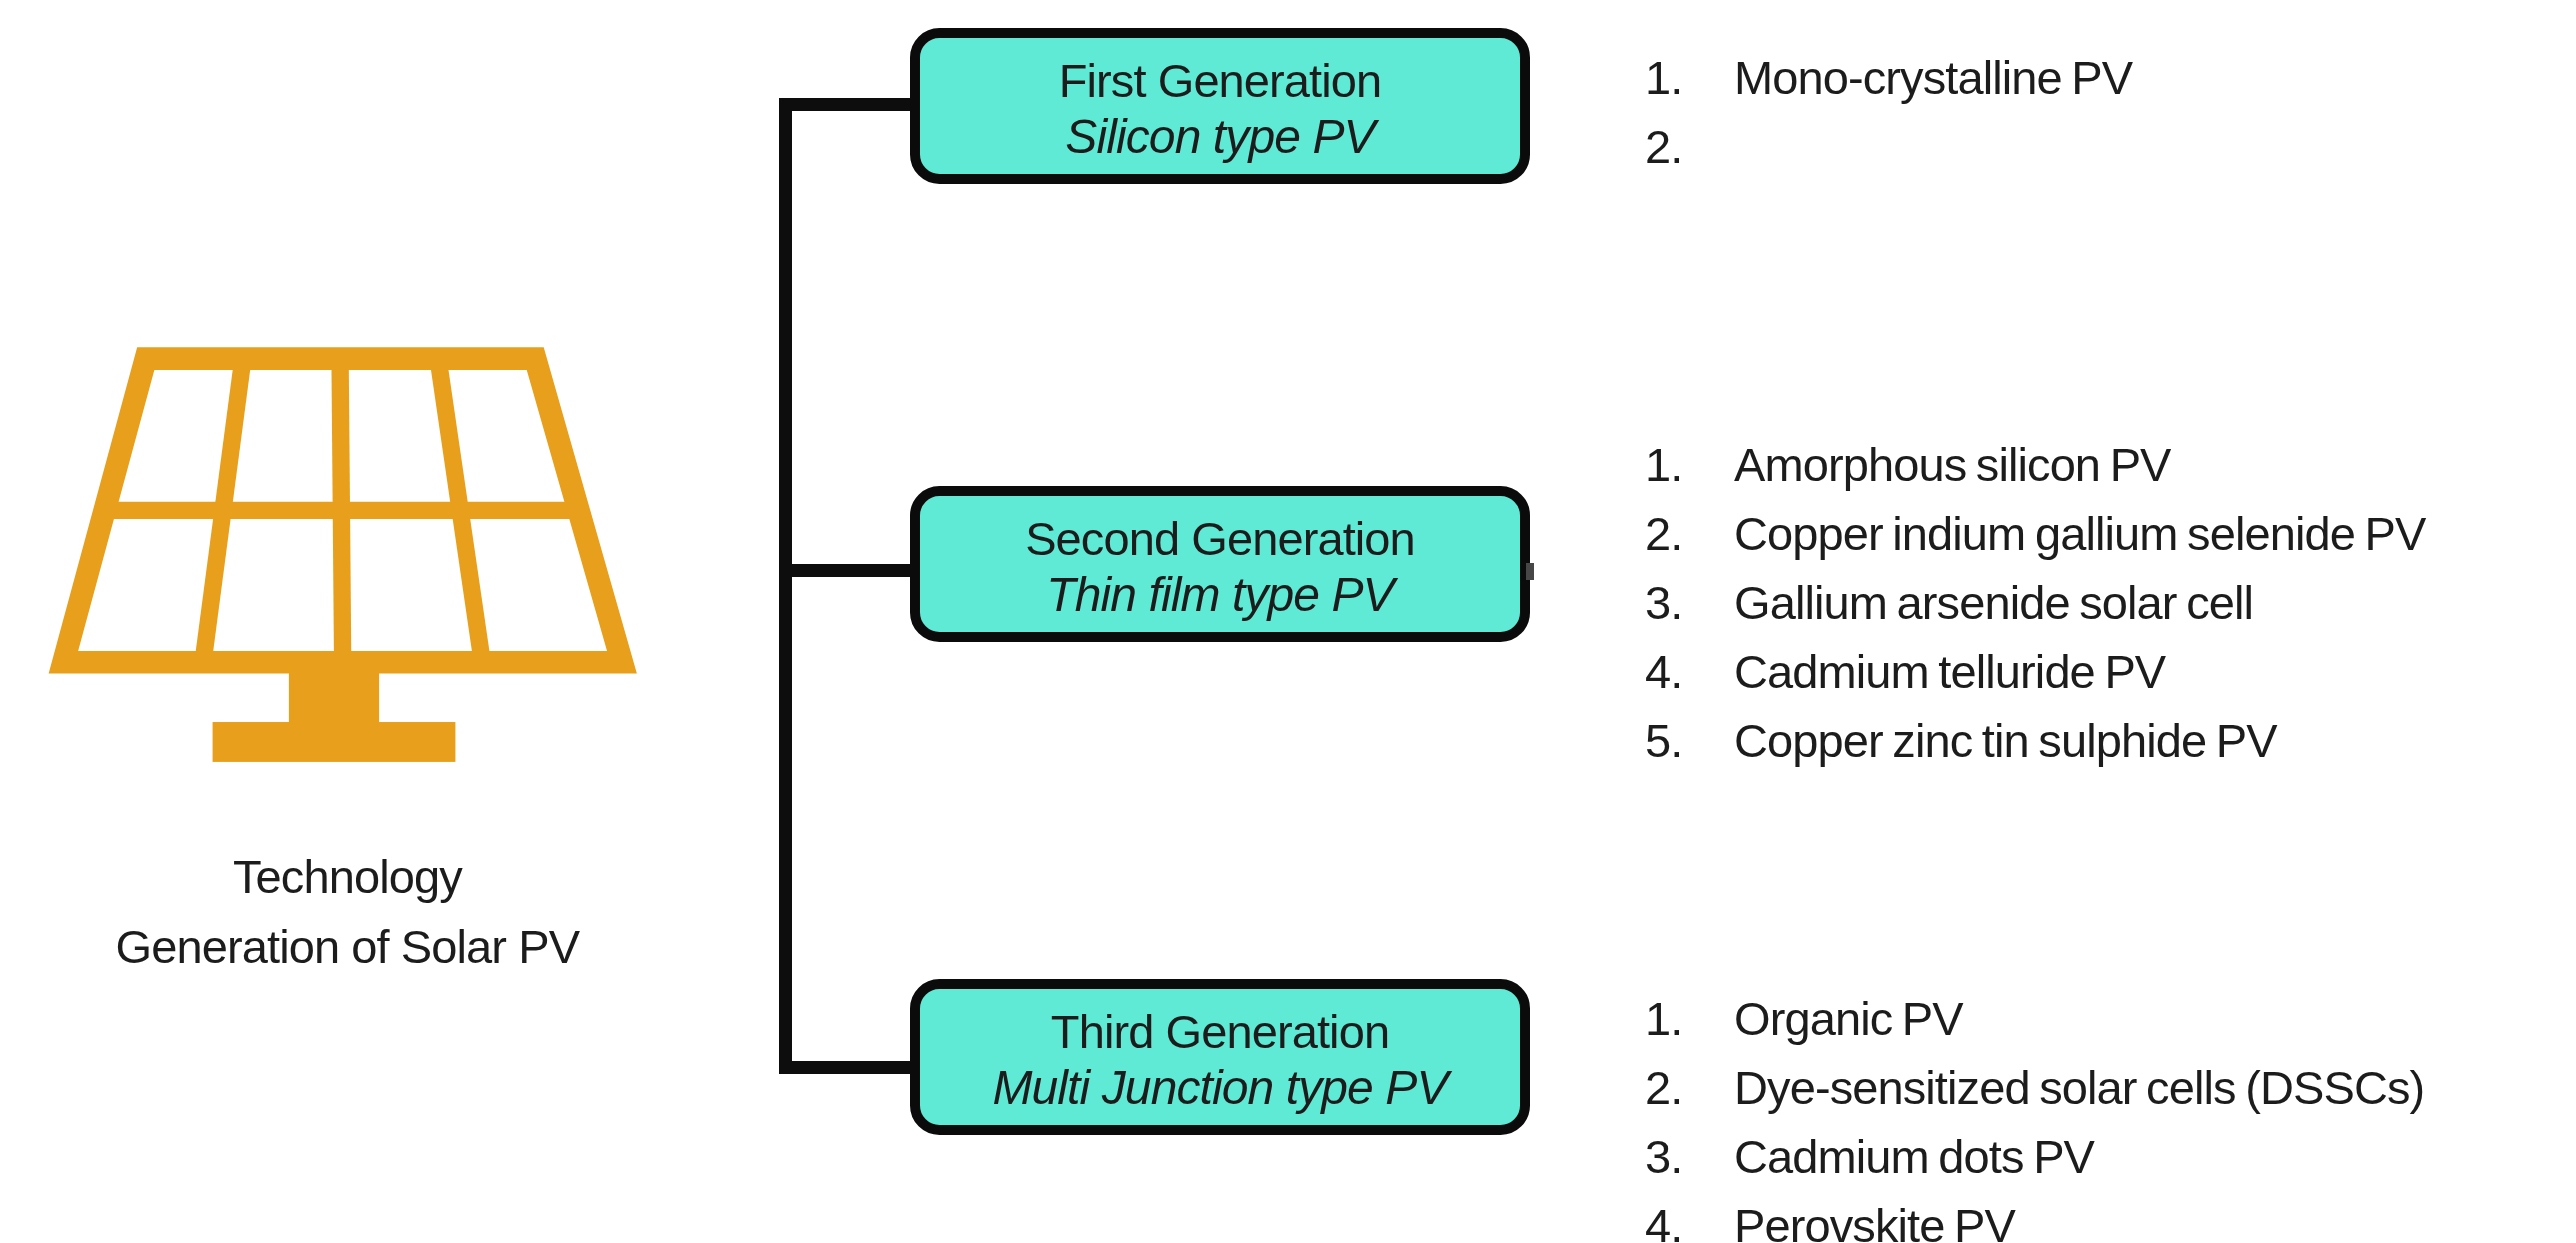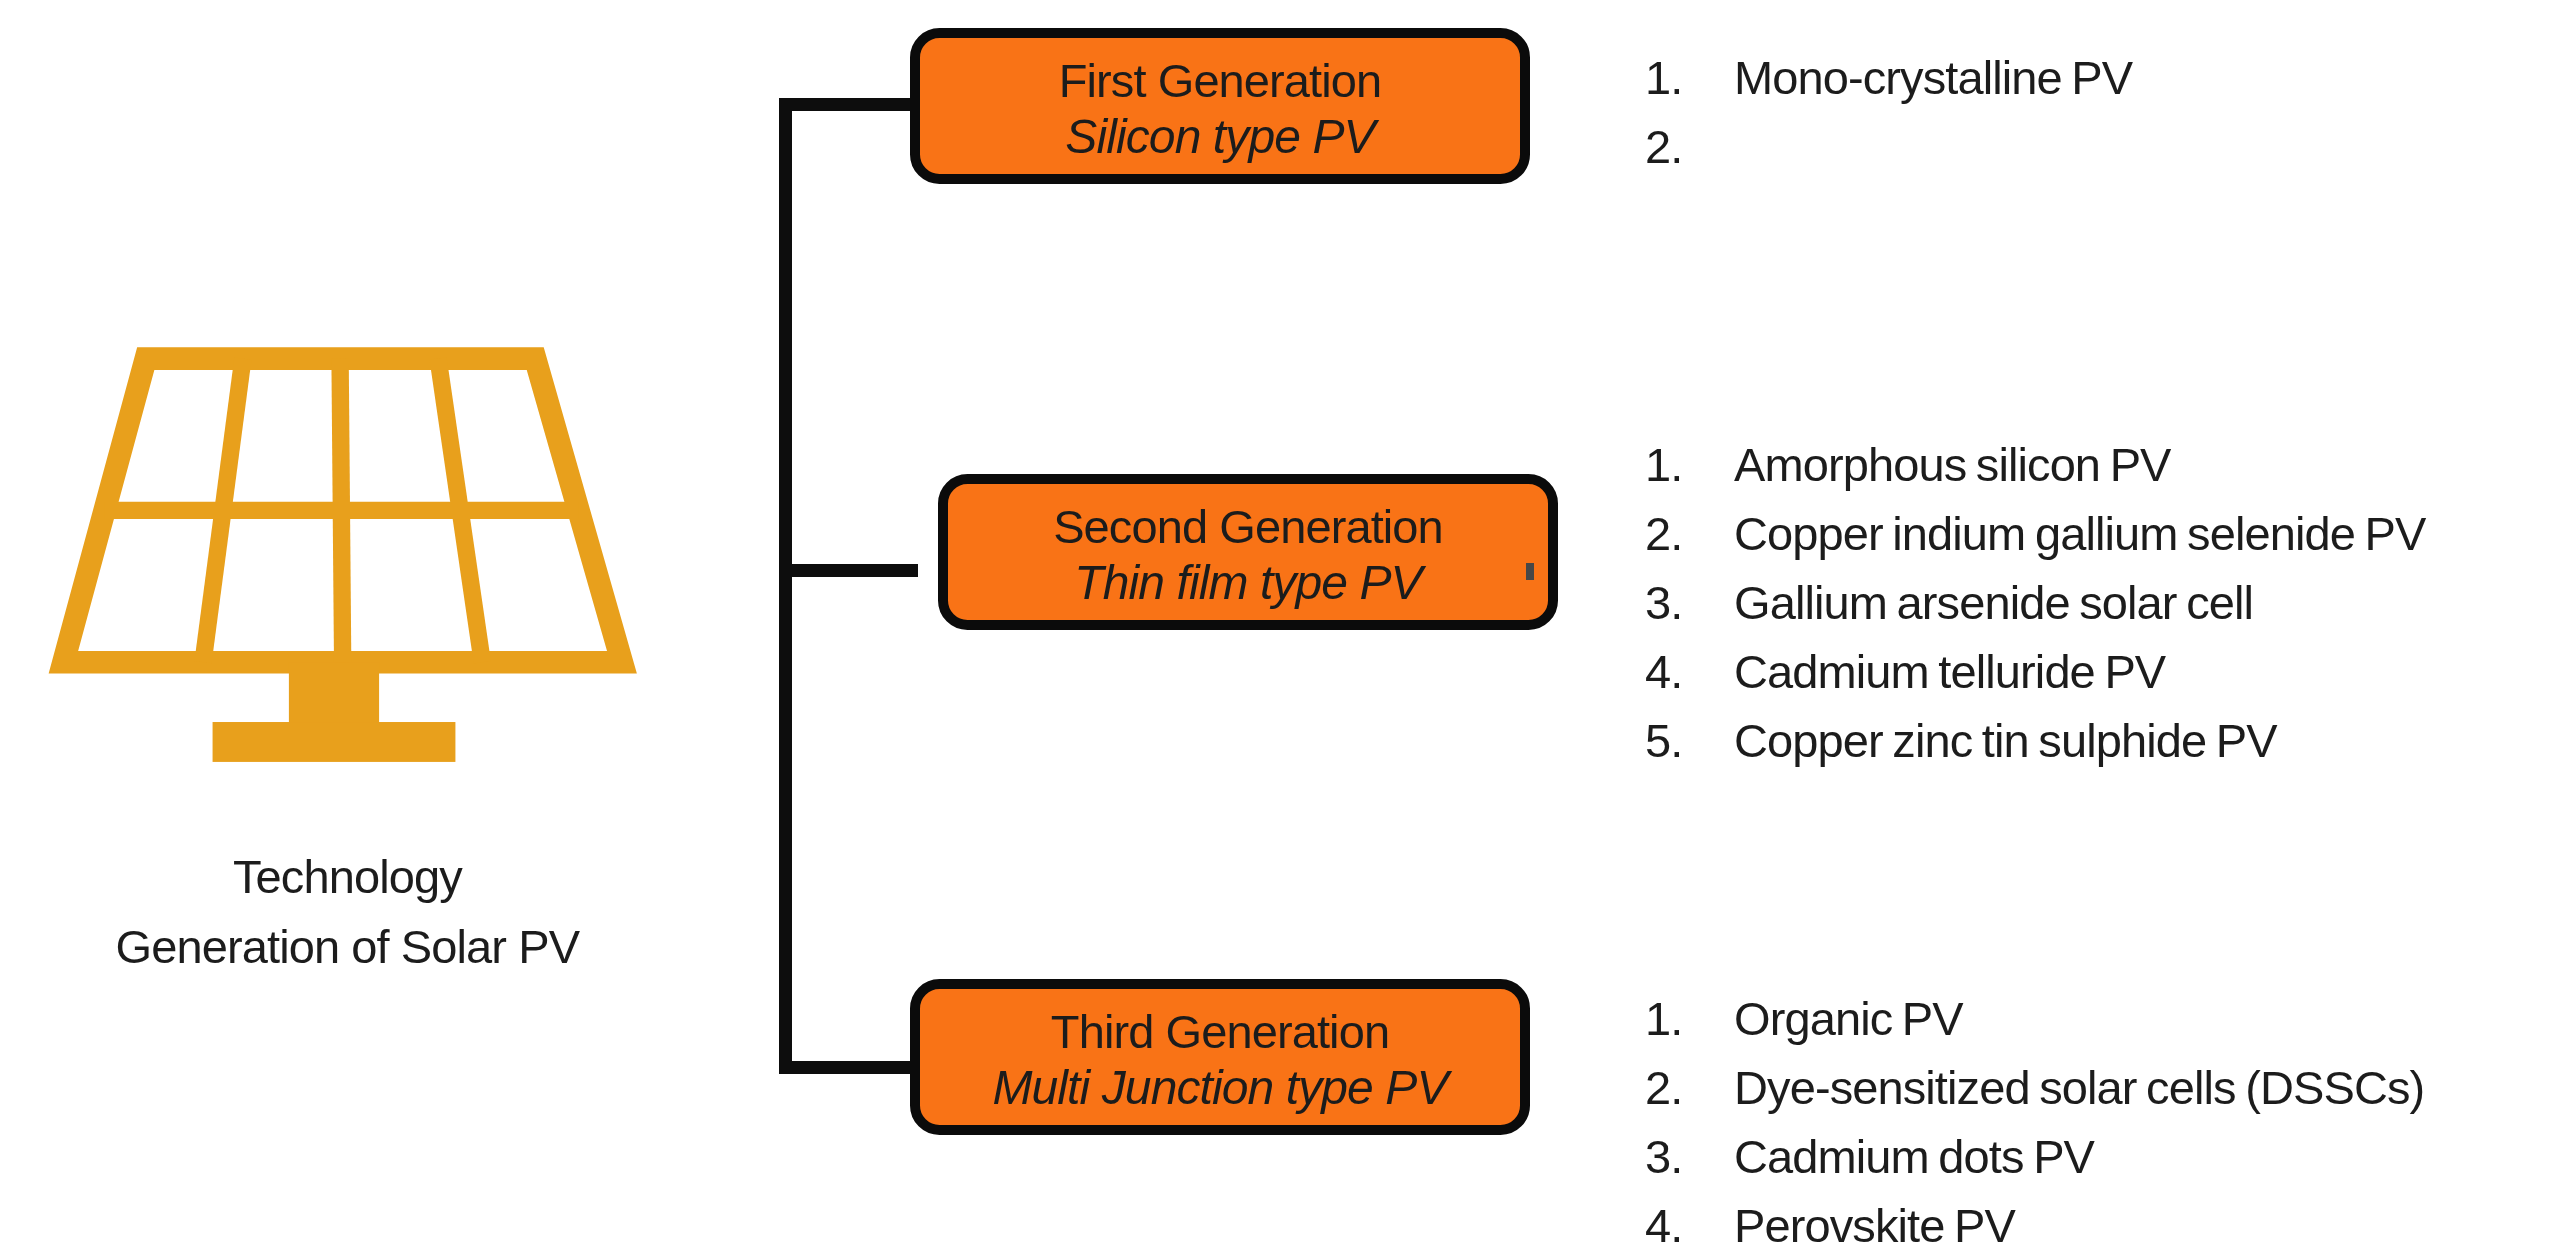--- a/index.html
+++ b/index.html
@@ -21,25 +21,25 @@
 
   
   .trunk,.stub{position:absolute;background:var(--line);}
   .trunk{left:779px;top:98px;width:13px;height:976px;}
   .stub{left:779px;width:139px;height:13px;}
   .stub1{top:98px;} .stub2{top:564px;} .stub3{top:1061px;}
 
   
   .gen-box{
     position:absolute;left:910px;width:620px;height:156px;box-sizing:border-box;
-    border:10.4px solid #0b0b0b;border-radius:29.5px;background:#f97316;
+    border:10.4px solid #0b0b0b;border-radius:29.5px;background:#5eead4;
     display:flex;flex-direction:column;align-items:center;justify-content:center;
     text-align:center;
   }
-  .gen-box.b1{top:28px;} .gen-box.b2{top:474px;margin-left:28px;} .gen-box.b3{top:979px;}
+  .gen-box.b1{top:28px;} .gen-box.b2{top:486px;} .gen-box.b3{top:979px;}
   .box-title{font-size:47px;line-height:61px;letter-spacing:-0.9px;white-space:nowrap;}
   .box-sub{font-size:48px;font-style:italic;line-height:52px;letter-spacing:-0.9px;white-space:nowrap;}
   .bump{position:absolute;left:1526px;top:563px;width:7.8px;height:16.5px;background:#474747;}
 
   
   .pv-list{position:absolute;left:1645px;}
   .list1{top:43px;} .list2{top:430px;} .list3{top:984px;}
   .row{display:flex;align-items:center;height:69px;font-size:47px;letter-spacing:-0.9px;word-spacing:-2.6px;white-space:nowrap;}
   .num{width:89px;flex:none;}
 </style>

